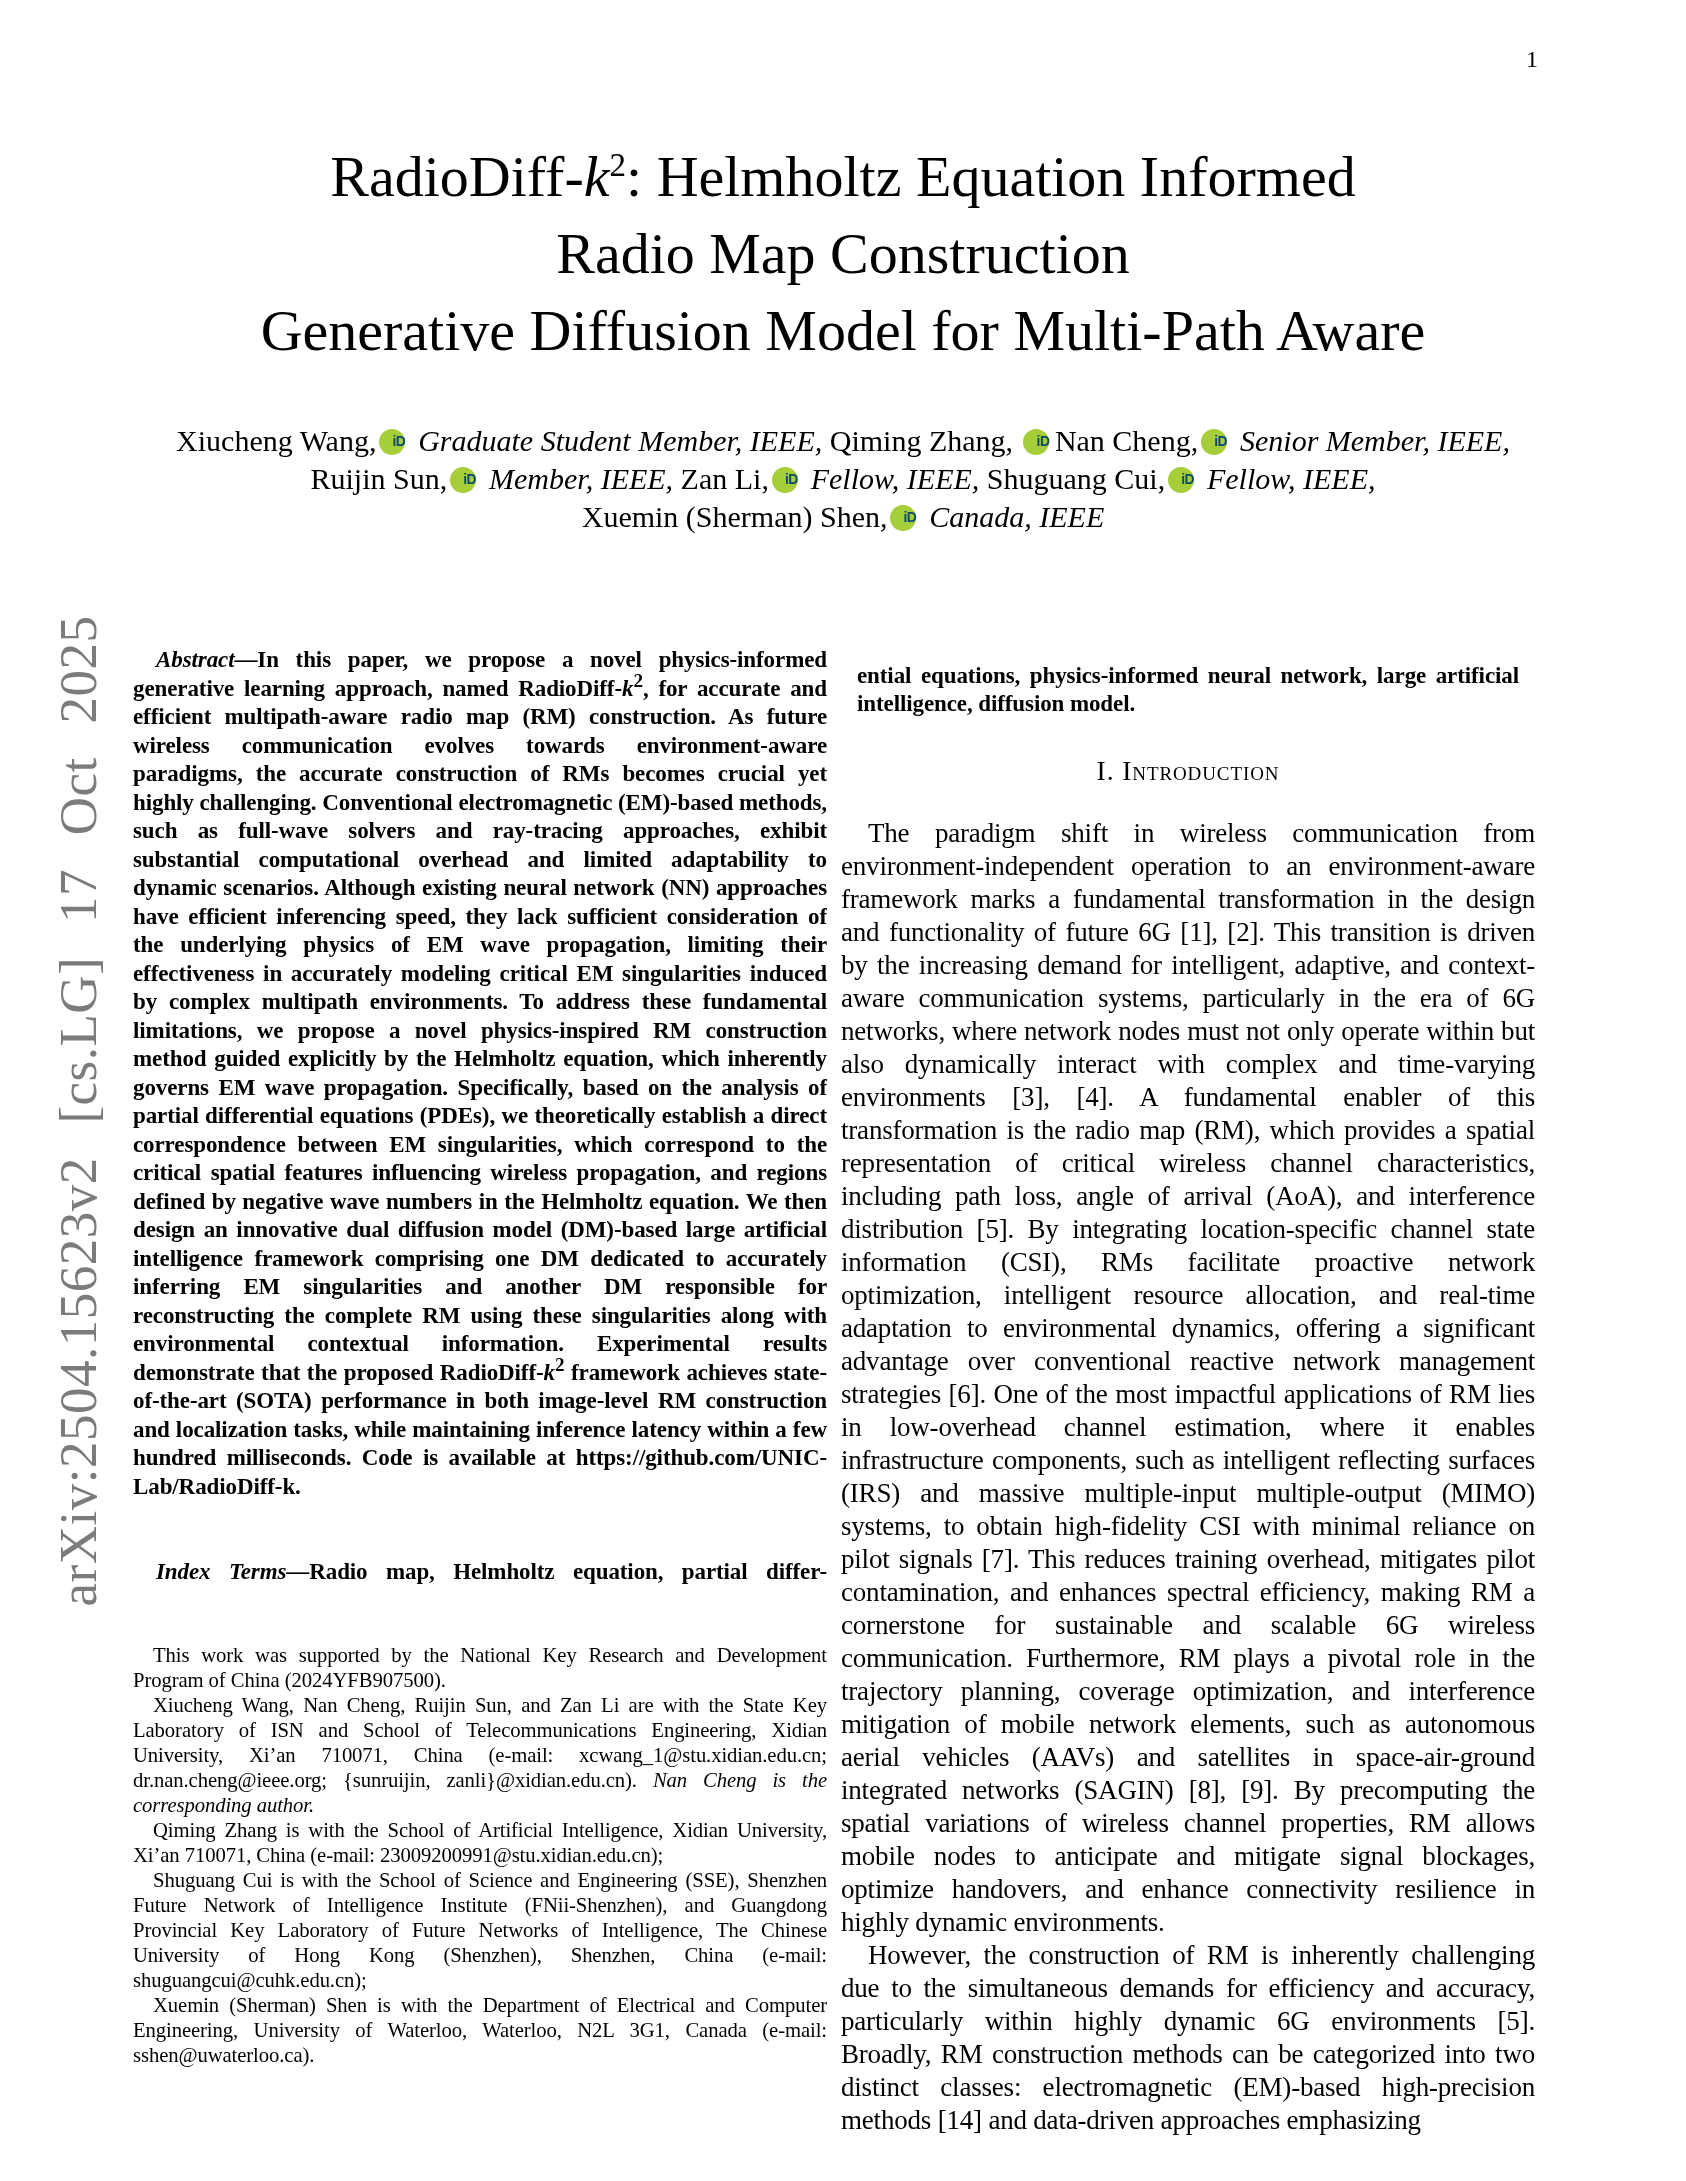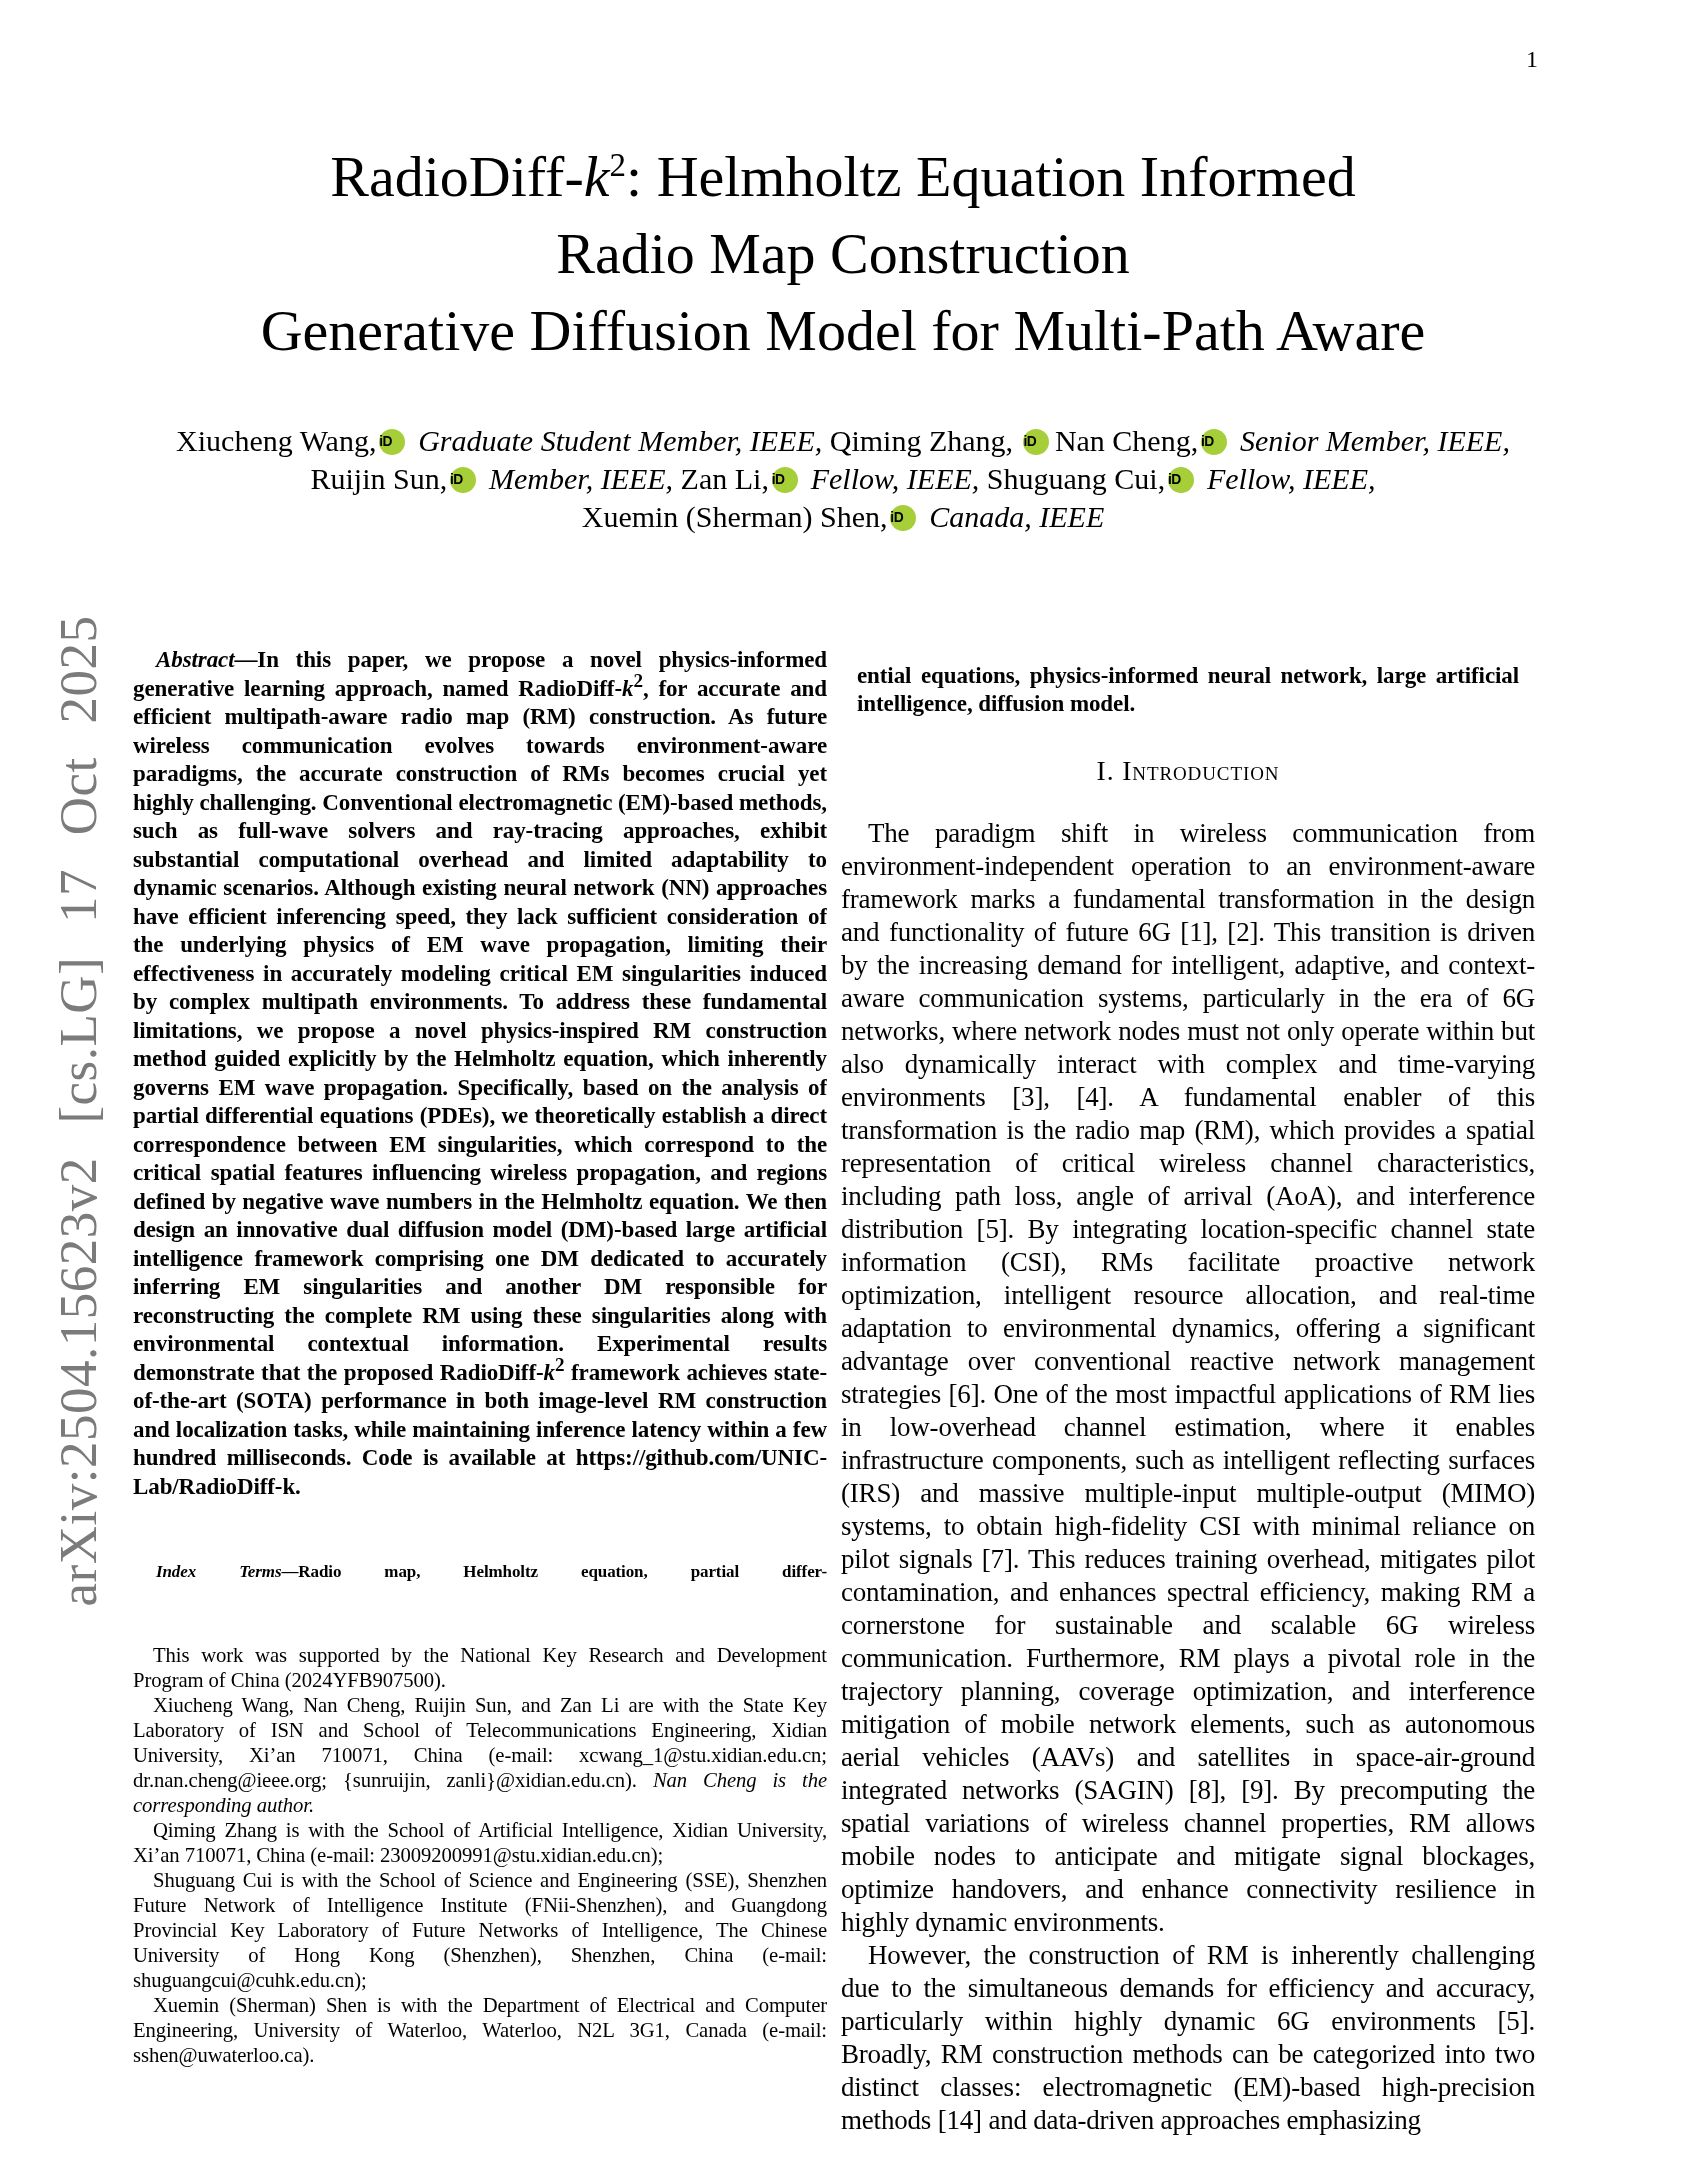--- a/index.html
+++ b/index.html
@@ -24,37 +24,37 @@
   sup { line-height:0; vertical-align:super; }
   .authors {
     position:absolute; top:422px; left:92px; right:92px;
     text-align:center; font-size:30px; line-height:38px;
   }
   .author-line { display:block; }
   .it { font-style:italic; }
   .sc { font-variant:small-caps; }
   .orcid {
     display:inline-block; width:26px; height:26px; border-radius:50%;
-    background:#A6CE39; color:#000000;
+    background:#A6CE39; color:#0c4a6e;
     font-family:"Liberation Sans", sans-serif; font-size:13.8px; font-weight:bold;
-    line-height:26px; text-align:left; vertical-align:4.6px;
+    line-height:26px; text-align:right; vertical-align:4.6px;
     margin:0 5.5px 0 2.8px; letter-spacing:-0.5px;
   }
   .columns {
     position:absolute; left:133px; top:646px; width:1420px;
     display:flex; gap:14px; align-items:flex-start;
   }
   .col { width:694px; }
   .abstract {
     margin:0; font-size:23px; line-height:28.5px; font-weight:bold;
     text-align:justify; text-indent:23px; letter-spacing:-0.1px;
     height:883px; overflow:hidden;
   }
   .index-terms {
-    margin:28.5px 0 0 0; font-size:17px; line-height:28.5px; font-weight:bold;
+    margin:28.5px 0 0 0; font-size:23px; line-height:28.5px; font-weight:bold;
     text-indent:23px; text-align:justify; text-align-last:justify;
     letter-spacing:-0.1px; overflow:hidden; white-space:nowrap;
   }
   .index-cont {
     margin:16px; font-size:23px; line-height:28px; font-weight:bold;
     text-align:justify; letter-spacing:-0.1px;
   }
   .section-heading {
     margin:37px 0 30px 0; font-size:27.5px; font-weight:400;
     text-align:center; letter-spacing:0.9px;

